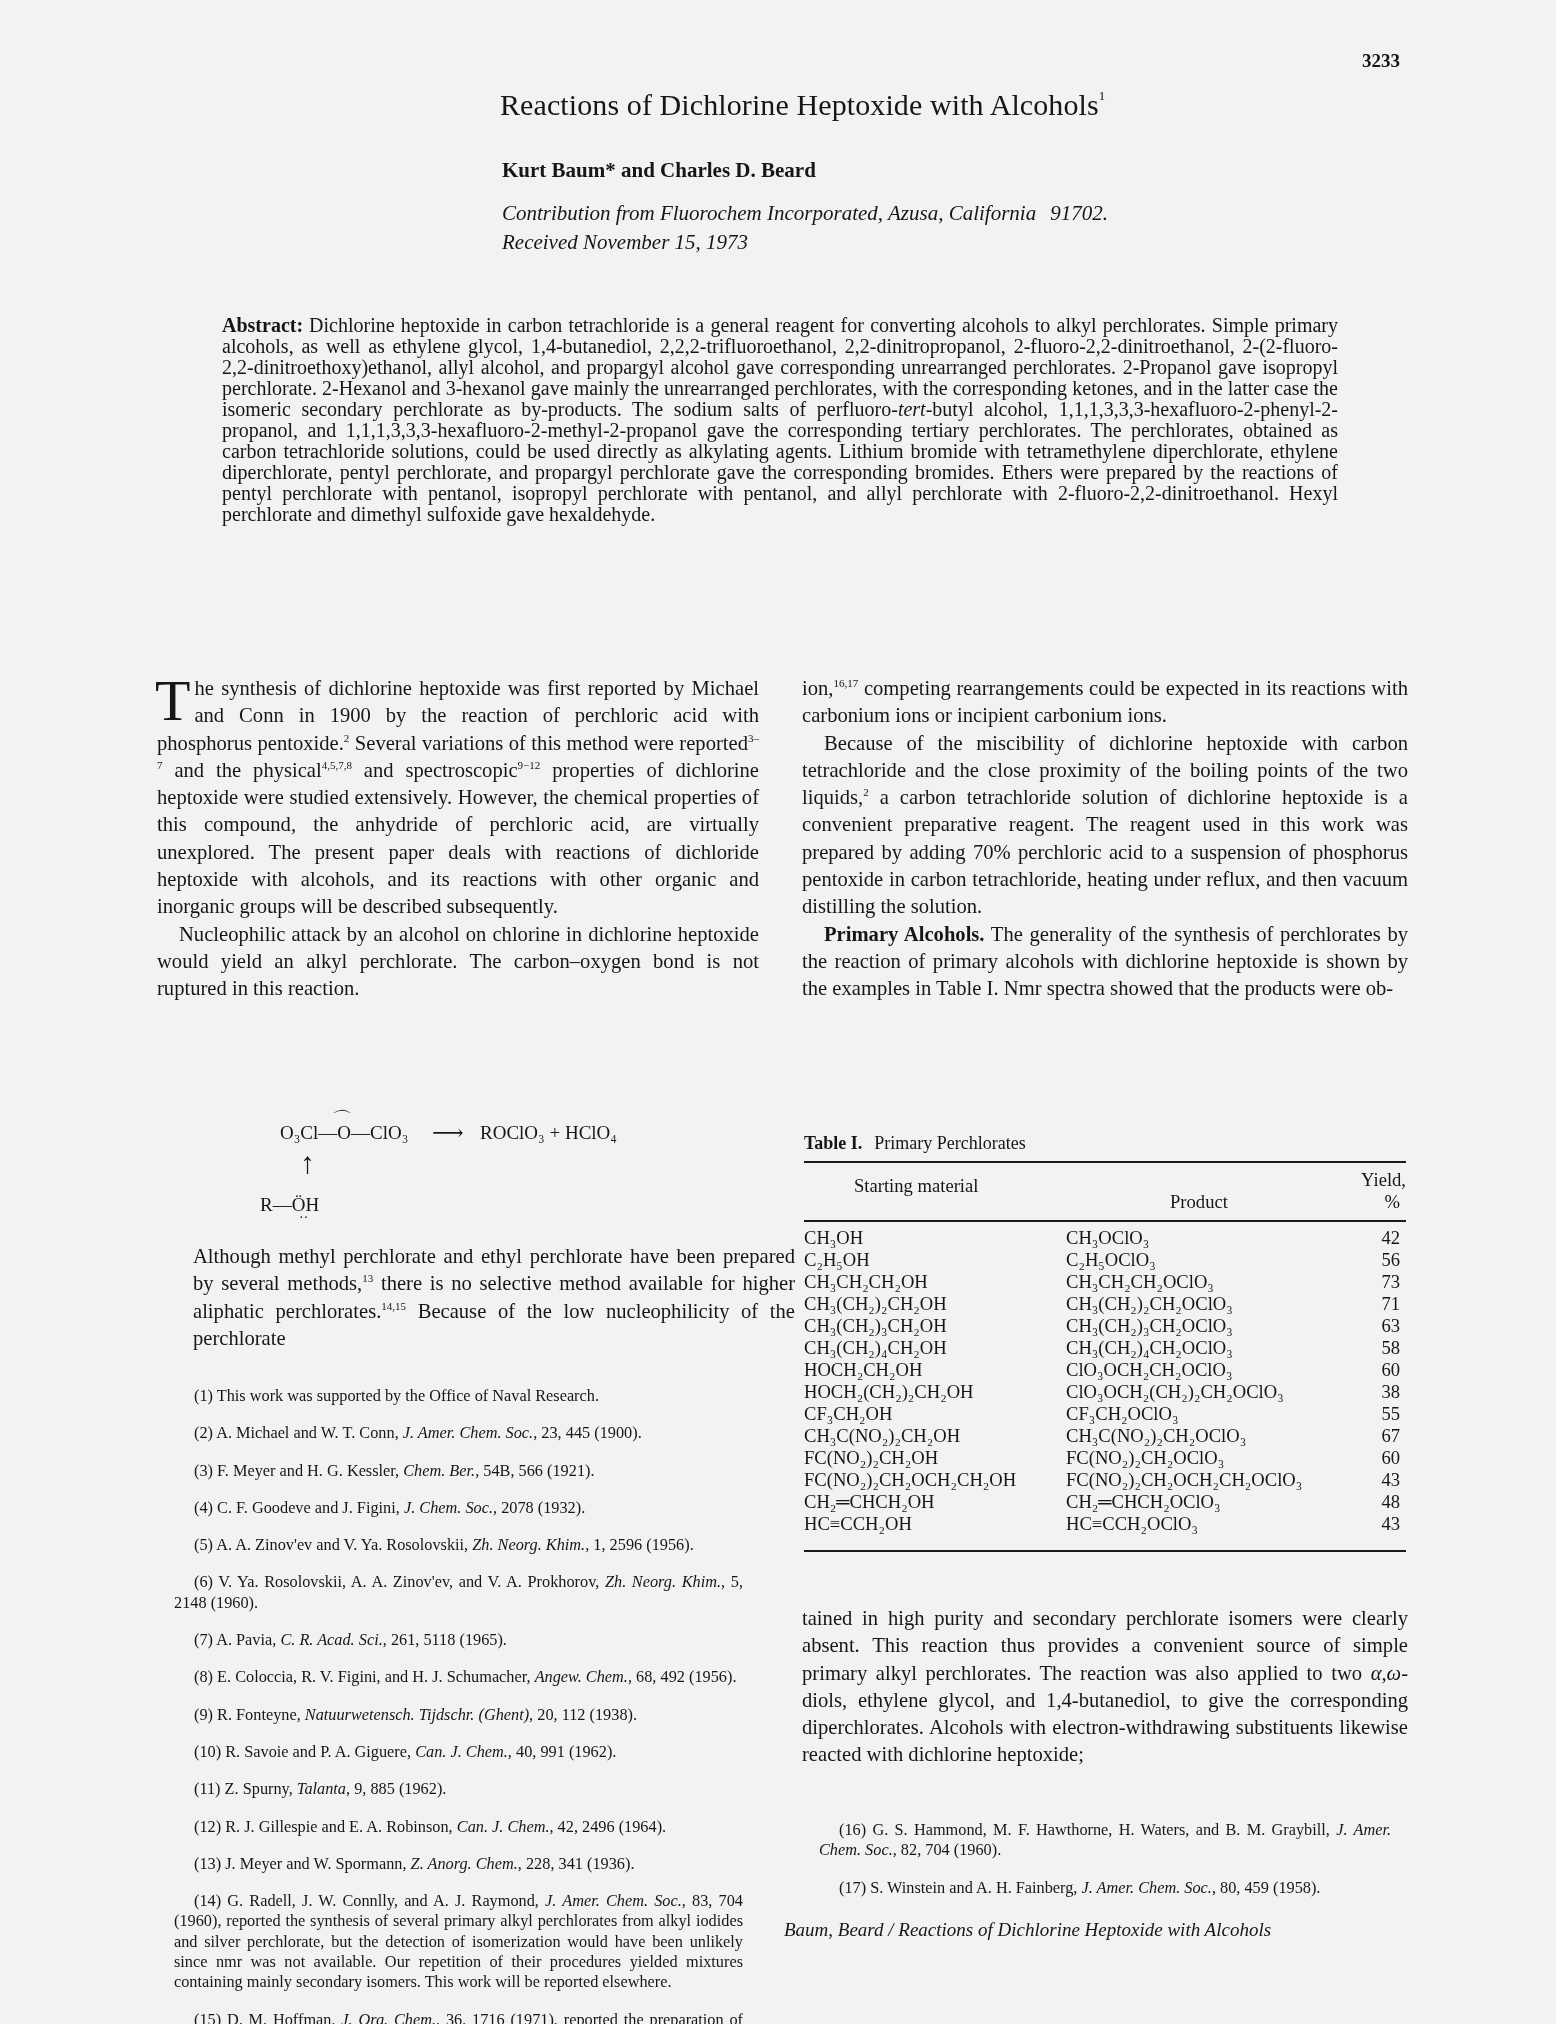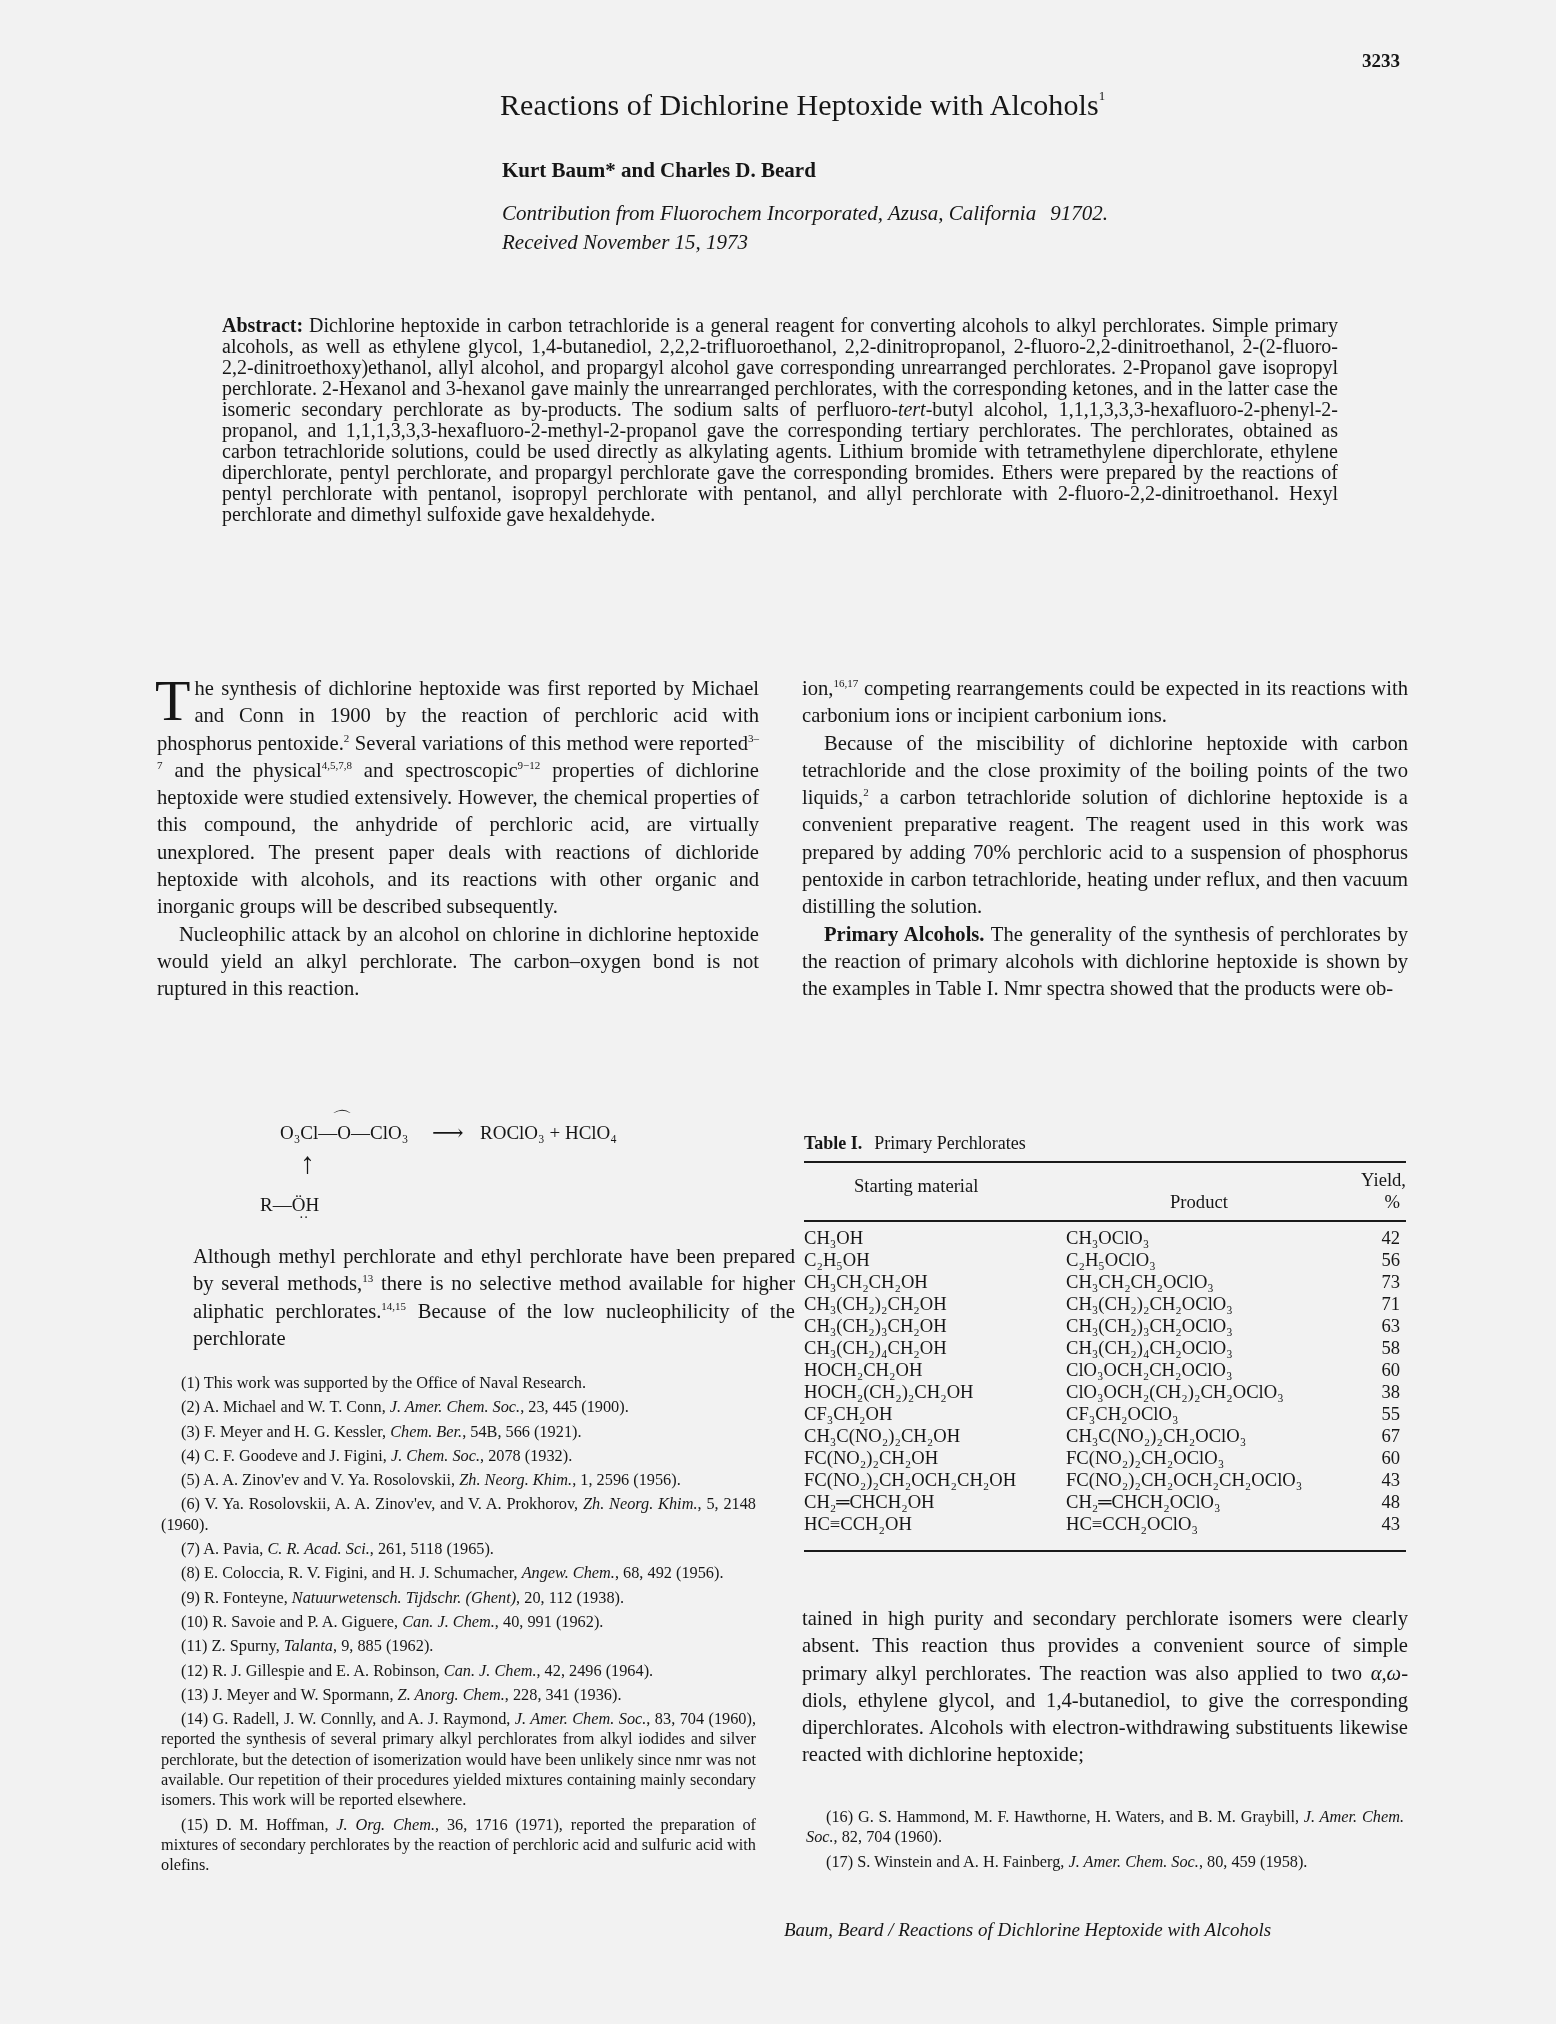--- a/index.html
+++ b/index.html
@@ -27,21 +27,21 @@
   .dropcap { float: left; font-size: 58px; line-height: 46px; margin: 3px 4px 0 -2px; }
   sup.ref { font-size: 11px; vertical-align: 8px; line-height: 0; }
   .bold { font-weight: bold; }
 
   .scheme { left: 280px; top: 1112px; width: 440px; height: 110px; font-size: 19px; }
   .scheme span { position: absolute; white-space: nowrap; }
 
   .left-col2 { left: 157px; top: 1243px; width: 602px; margin-left: 36px; }
 
   .footnotes { font-size: 16.3px; line-height: 20.3px; text-align: justify; }
-  .footnotes p { margin: 4px; text-indent: 20px; }
+  .footnotes p { margin: 17px; text-indent: 20px; }
   .fn-left { left: 157px; top: 1369px; width: 603px; }
   .fn-right { left: 802px; top: 1803px; width: 606px; }
   i { font-style: italic; }
 
   .table-title { left: 804px; top: 1133px; font-size: 18px; }
   .table-title b { margin-right: 12px; }
   .rule { position: absolute; background: #1a1a1a; }
   .table { left: 804px; top: 1155px; width: 602px; font-size: 18.6px; }
   .th { position: absolute; font-size: 18.6px; }
   .tr { position: absolute; left: 0; width: 602px; height: 22px; line-height: 22px; }

